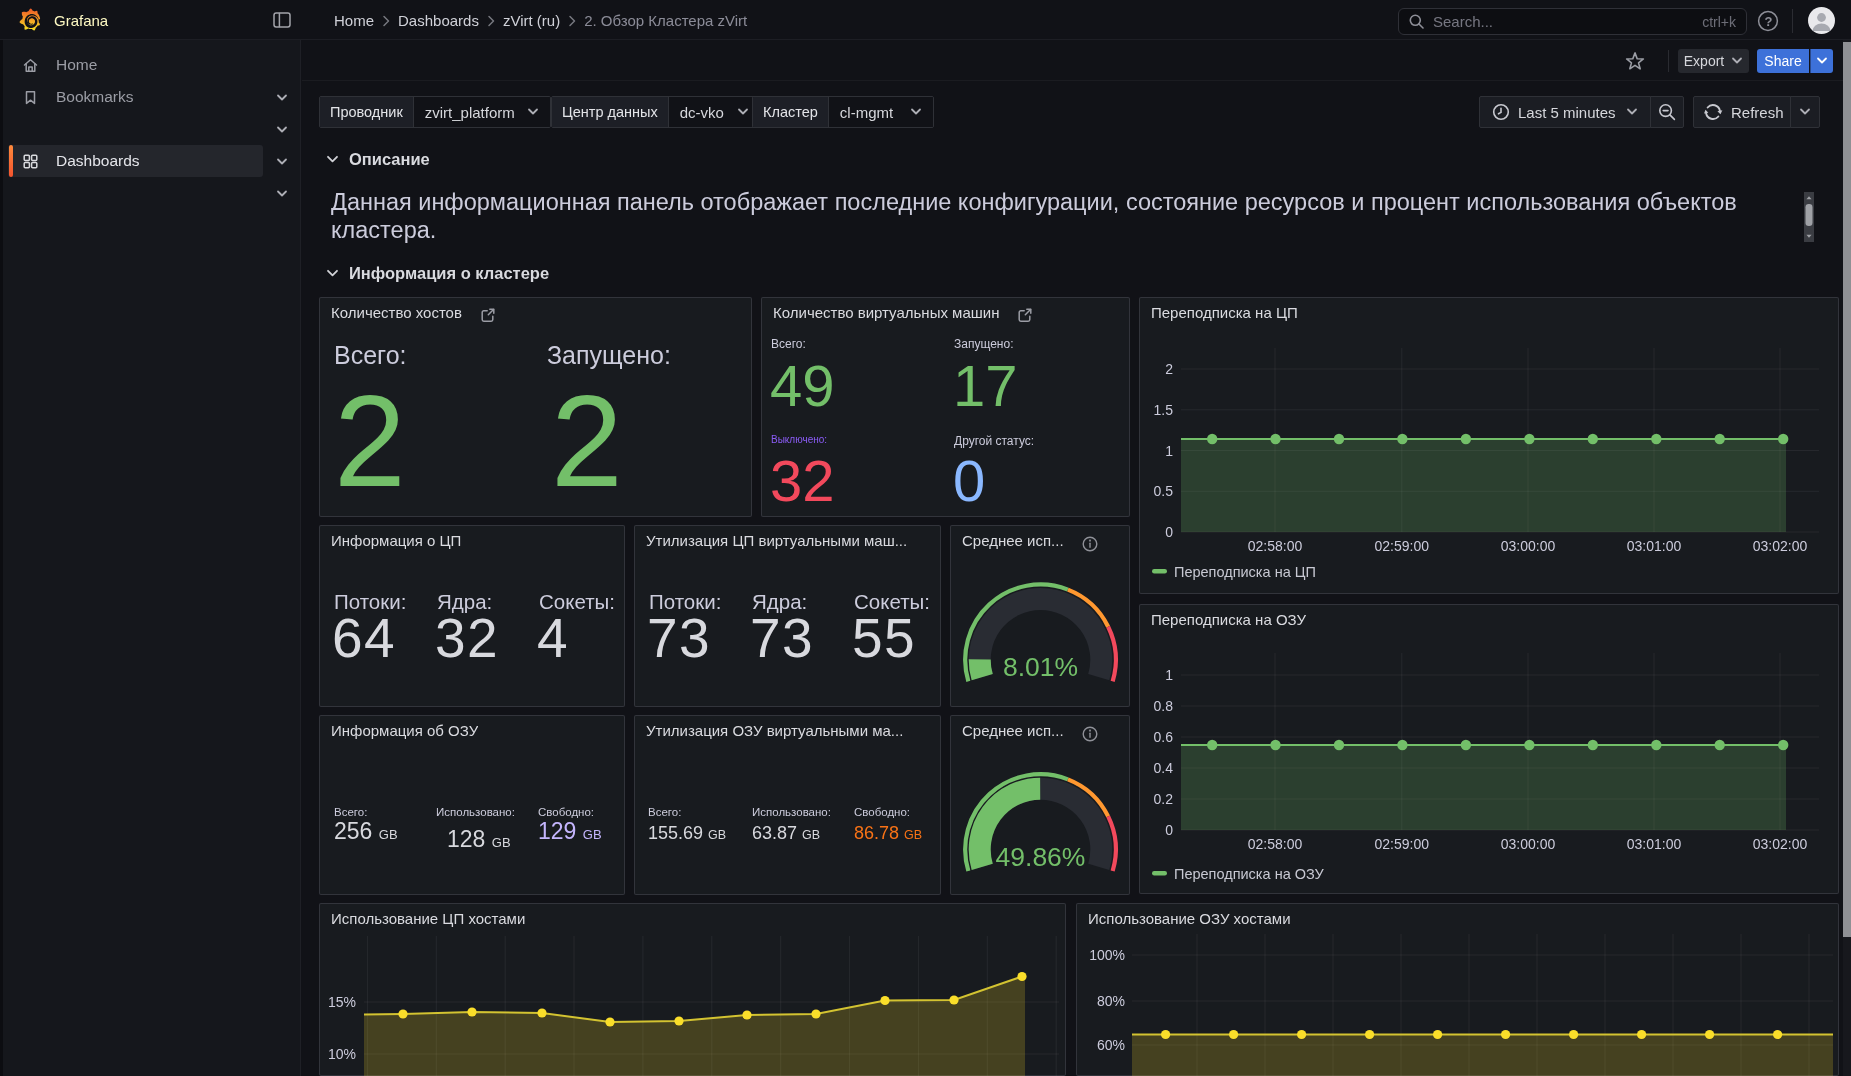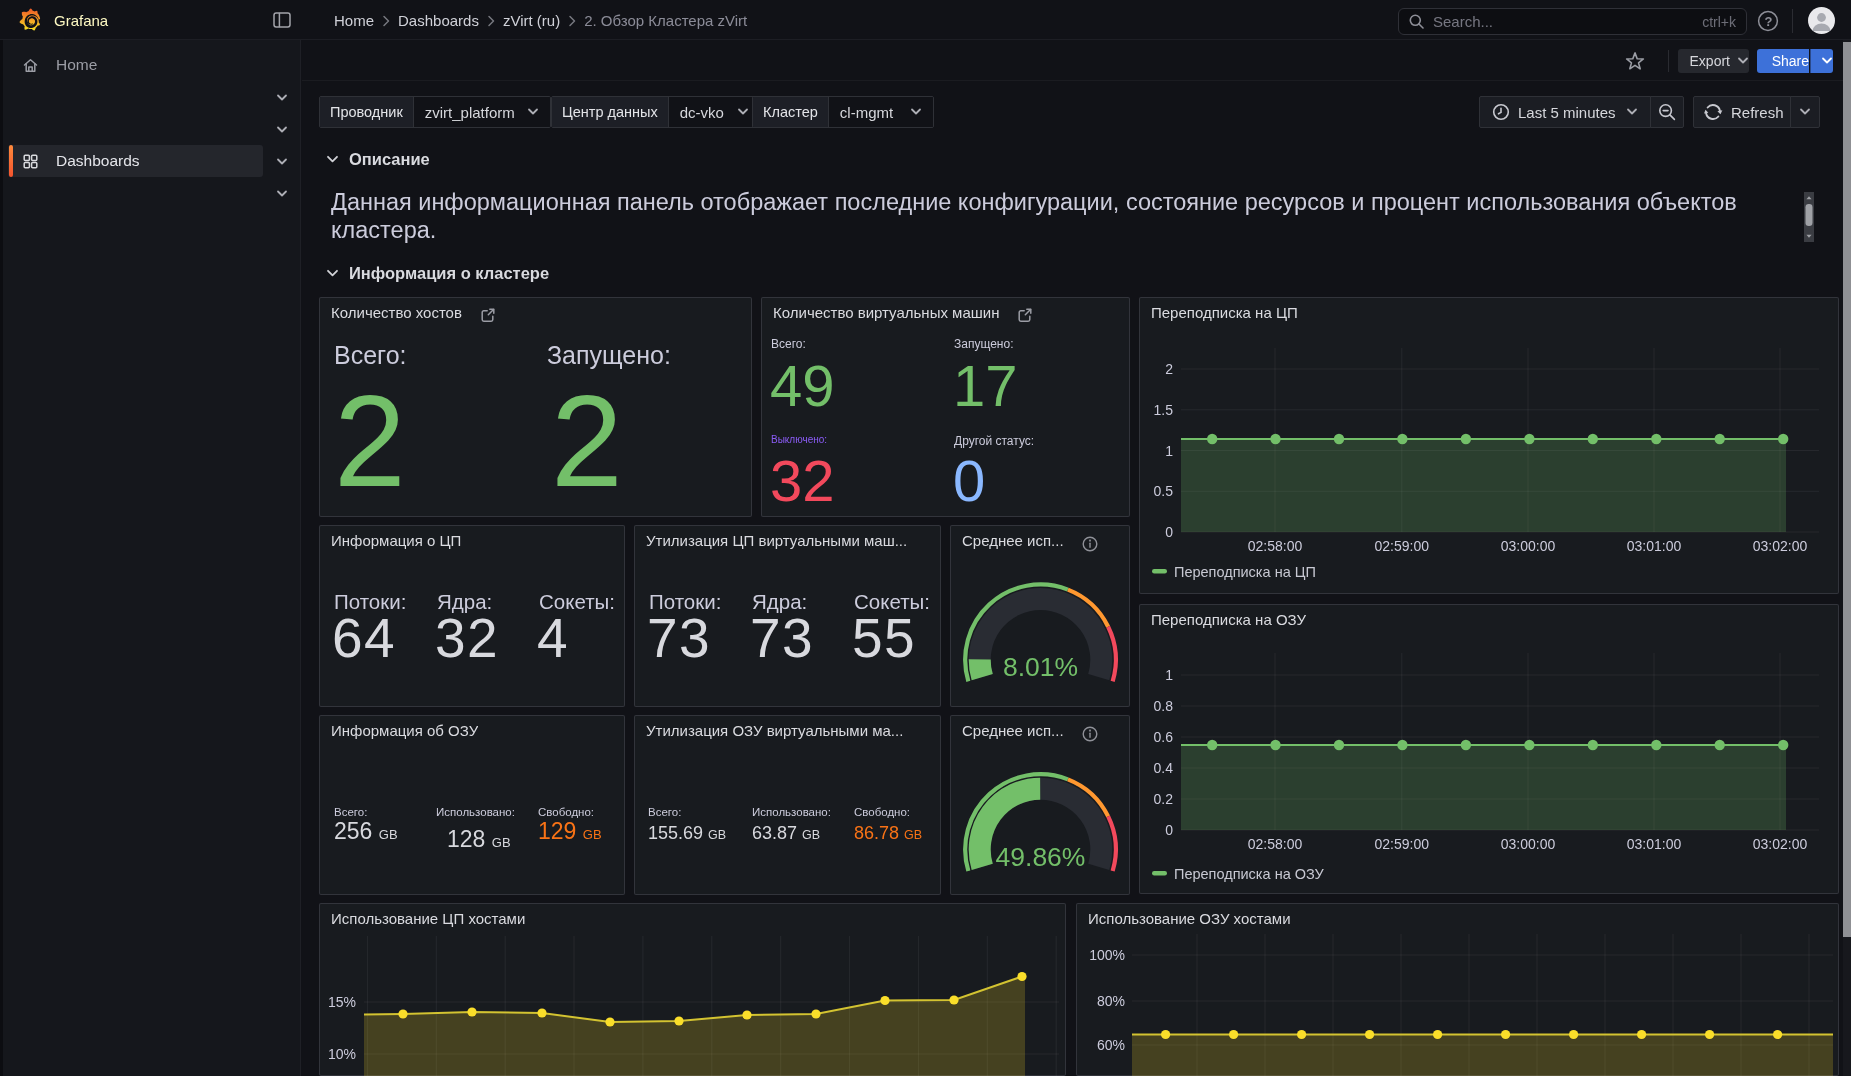--- a/index.html
+++ b/index.html
@@ -12,21 +12,21 @@
   border-right:1px solid #1f2026; z-index:4; }
 .sgutter { position:absolute; left:0; top:0; width:3px; height:1036px; background:#0c0d11; }
 .mitem { position:absolute; left:8px; width:255px; height:32px; border-radius:3px;
   display:flex; align-items:center; }
 .mitem .mic { width:17px; margin-left:14px; display:flex; }
 .mitem .mlabel { margin-left:17px; font-size:15.5px; color:#9b9da5; flex:1; }
 .mitem .mcaret { margin-right:10px; display:flex; }
 .toolbar { position:absolute; left:302px; top:40px; width:1549px; height:41px; background:#111217;
   border-bottom:1px solid #1b1c21; }
 .btn { position:absolute; height:24px; border-radius:3px; display:flex; align-items:center;
-  justify-content:flex-end; font-size:14px; font-weight:500; }
+  justify-content:center; font-size:14px; font-weight:500; }
 .picker { position:absolute; top:96px; height:32px; display:flex; border:1px solid #2f3137;
   border-radius:2px; overflow:hidden; }
 .plabel { background:#1d1f26; display:flex; align-items:center; padding:0 10px; font-size:14.5px;
   font-weight:500; color:#e3e4e8; border-right:1px solid #2f3137; }
 .pvalue { background:#111217; display:flex; align-items:center; padding:0 11px; font-size:15px;
   color:#d6d7dc; gap:10px; }
 .tbtn { position:absolute; top:96px; height:32px; background:#1b1d23; border:1px solid #2f3137;
   display:flex; align-items:center; color:#d6d7dc; font-size:15px; font-weight:500; }
 .panel { position:absolute; background:#181b1f; border:1px solid rgba(204,204,220,0.15);
   border-radius:2px; }
@@ -98,20 +98,28 @@
   <div class="sgutter"></div>
   <div class="mitem" style="top:9px">
     <div class="mic">
         <svg width="17" height="17" viewBox="0 0 17 17" fill="none" stroke="#9b9da5" stroke-width="1.5" stroke-linecap="round" stroke-linejoin="round" class="">
           <path d="M2.5 8 L8.5 2.8 L14.5 8"></path>
           <path d="M4.2 6.8 V14.2 H12.8 V6.8"></path>
           <path d="M6.8 14 V10 H10.2 V14"></path>
         </svg>
       </div>
       <div class="mlabel">Home</div>
+  </div>
+  <div class="mitem" style="top:41px">
+    <div class="mic">
+        <svg width="17" height="17" viewBox="0 0 17 17" fill="none" stroke="#9b9da5" stroke-width="1.5" stroke-linecap="round" stroke-linejoin="round" class="">
+          <path d="M4.5 2.8 H12.5 V14.4 L8.5 11.2 L4.5 14.4 Z"></path>
+        </svg>
+      </div>
+      <div class="mlabel">Bookmarks</div>
   </div>
   <div class="abs" style="left:276px;top:54px">
       <svg width="12" height="8" viewBox="0 0 12 8" fill="none" stroke="#adaeb5" stroke-width="1.8" stroke-linecap="round" stroke-linejoin="round">
         <path d="M2 1.5 L6 5.5 L10 1.5"></path>
       </svg>
     </div>
   <div class="abs" style="left:276px;top:86px">
       <svg width="12" height="8" viewBox="0 0 12 8" fill="none" stroke="#adaeb5" stroke-width="1.8" stroke-linecap="round" stroke-linejoin="round">
         <path d="M2 1.5 L6 5.5 L10 1.5"></path>
       </svg>
@@ -389,21 +397,21 @@
       <text x="34" y="273.5" font-size="14.5" font-family="Liberation Sans, sans-serif" fill="#c8c9d3">Переподписка на ОЗУ</text>
     </svg>
   </div>
 <div class="panel" style="left:319px;top:715px;width:306px;height:180px">
     <div class="ptitle">Информация об ОЗУ</div>
     <div class="t " style="left:14px;top:91.3px;font-size:11.5px;font-weight:500;color:#ccccdc;">Всего:</div>
     <div class="t " style="left:14px;top:103.7px;font-size:23px;font-weight:400;color:#d8d9de;">256 <span style="font-size:13px;font-weight:500">GB</span></div>
     <div class="t " style="left:116px;top:91.3px;font-size:11.5px;font-weight:500;color:#ccccdc;">Использовано:</div>
     <div class="t " style="left:127px;top:103.7px;font-size:23px;font-weight:400;color:#d8d9de;margin-top:8px;">128 <span style="font-size:13px;font-weight:500">GB</span></div>
     <div class="t " style="left:218px;top:91.3px;font-size:11.5px;font-weight:500;color:#ccccdc;">Свободно:</div>
-    <div class="t " style="left:218px;top:103.7px;font-size:23px;font-weight:400;color:#f97316;">129 <span style="font-size:13px;font-weight:500">GB</span></div>
+    <div class="t " style="left:218px;top:103.7px;font-size:23px;font-weight:400;color:#c4b5fd;">129 <span style="font-size:13px;font-weight:500">GB</span></div>
   </div>
 <div class="panel" style="left:634px;top:715px;width:307px;height:180px">
     <div class="ptitle">Утилизация ОЗУ виртуальными ма...</div>
     <div class="t " style="left:13px;top:91.3px;font-size:11.5px;font-weight:500;color:#ccccdc;">Всего:</div>
     <div class="t " style="left:13px;top:107.8px;font-size:18px;font-weight:400;color:#d8d9de;">155.69 <span style="font-size:12.5px;font-weight:500">GB</span></div>
     <div class="t " style="left:117px;top:91.3px;font-size:11.5px;font-weight:500;color:#ccccdc;">Использовано:</div>
     <div class="t " style="left:117px;top:107.8px;font-size:18px;font-weight:400;color:#d8d9de;">63.87 <span style="font-size:12.5px;font-weight:500">GB</span></div>
     <div class="t " style="left:219px;top:91.3px;font-size:11.5px;font-weight:500;color:#ccccdc;">Свободно:</div>
     <div class="t " style="left:219px;top:107.8px;font-size:18px;font-weight:400;color:#f97316;">86.78 <span style="font-size:12.5px;font-weight:500">GB</span></div>
   </div>

